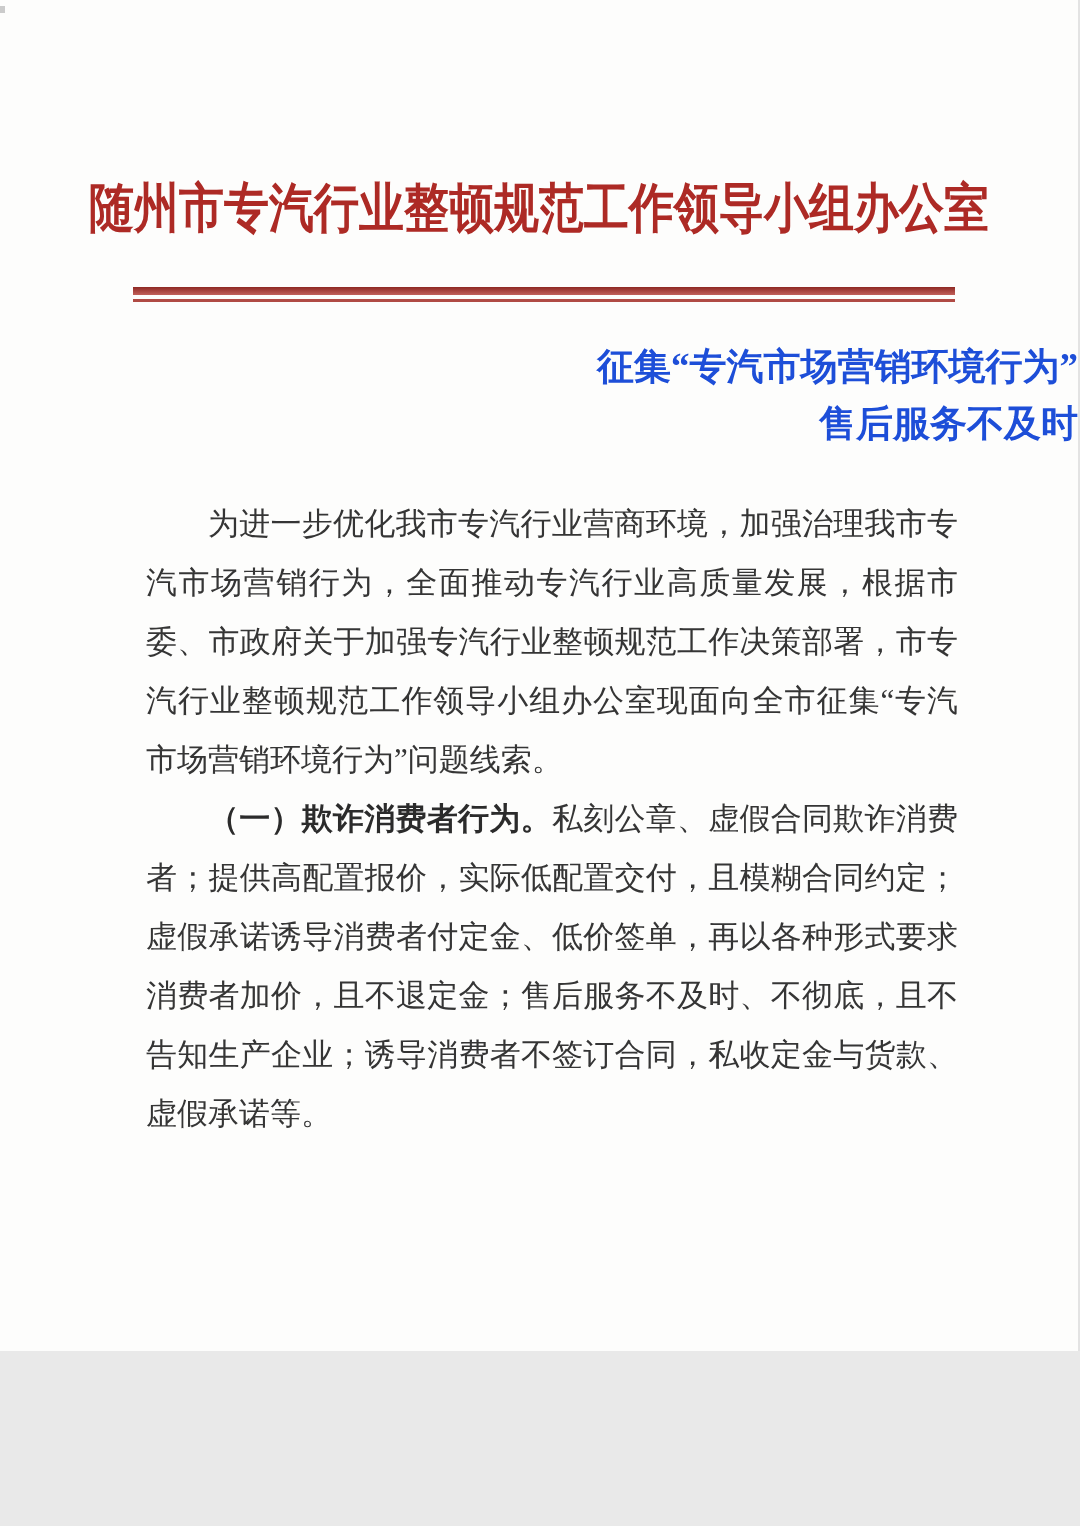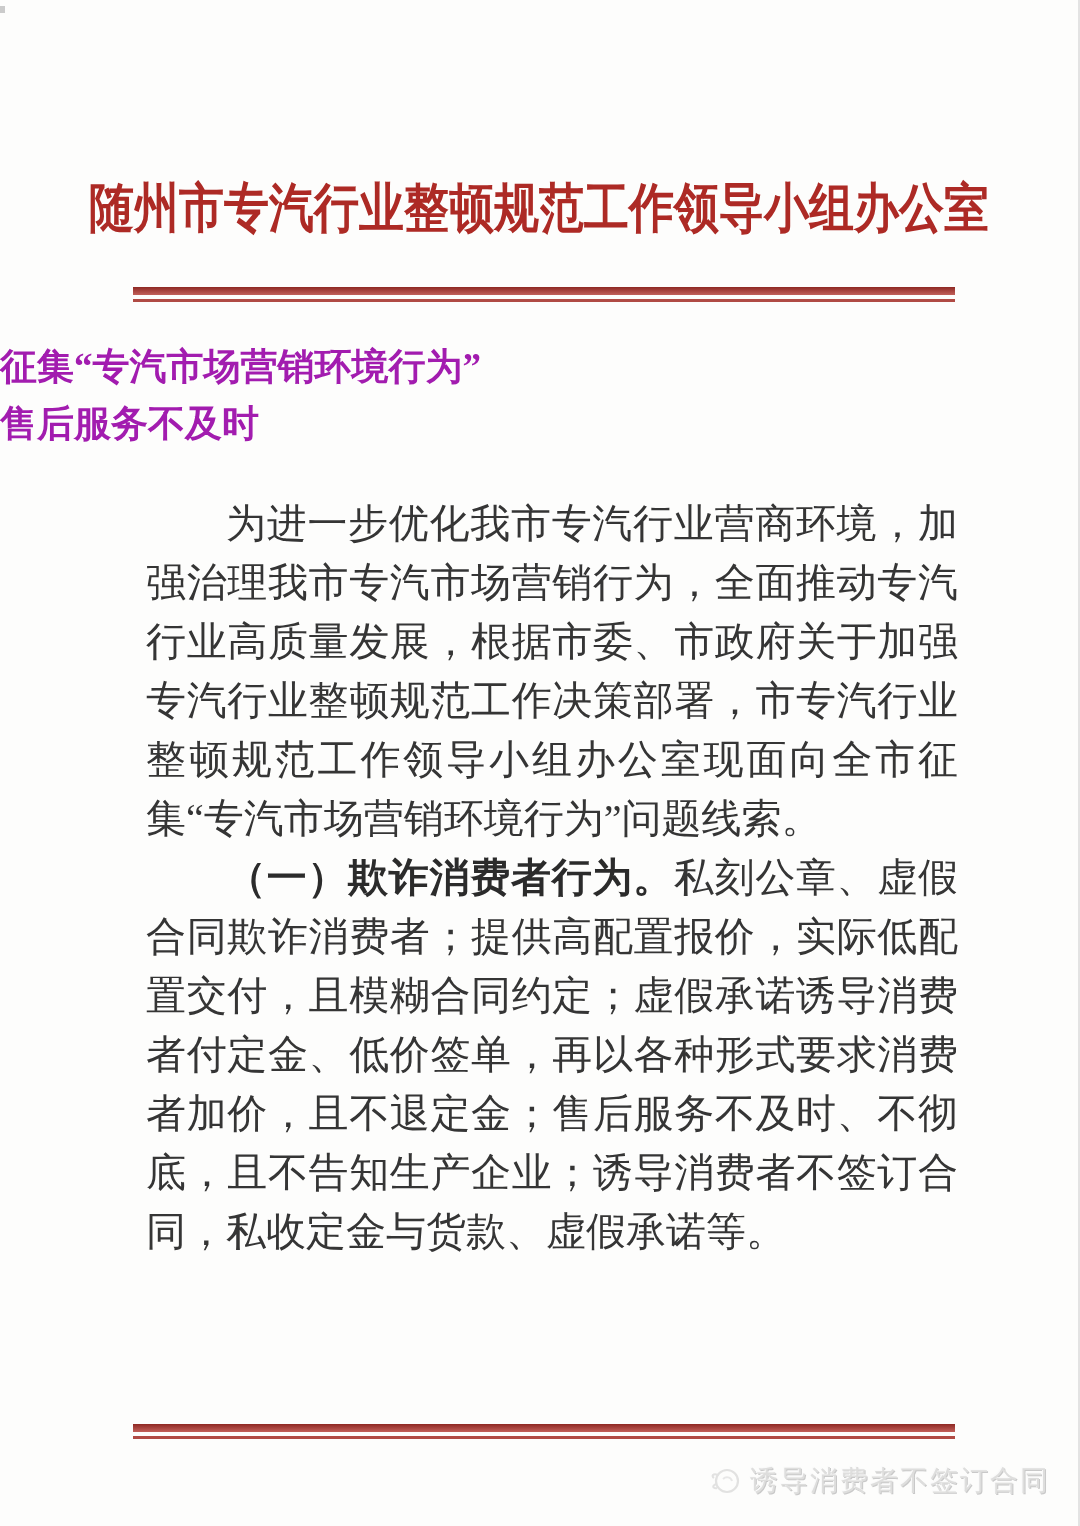--- a/index.html
+++ b/index.html
@@ -1,20 +1,20 @@
 <!DOCTYPE html>
 <html><head>
 <meta charset="utf-8">
 <style>
   * { margin: 0; padding: 0; box-sizing: border-box; }
   html, body { background: #e9e9e9; }
   .page {
     position: relative;
     width: 1080px;
-    height: 1526px;
+    height: 1351px;
     margin: 0 auto;
     background: #fdfdfc;
     overflow: hidden;
     border-right: 2px solid #e3e3e3;
     font-family: "Liberation Serif", "DejaVu Serif", serif;
   }
   
   .letterhead {
     position: absolute;
     top: 178px;
@@ -45,33 +45,33 @@
     background: #b04a44;
   }
   .rule-top { top: 287px; }
   .rule-bottom { top: 1424px; }
   
   .doc-title {
     position: absolute;
     top: 338px;
     left: 0;
     width: 100%;
-    text-align: left;
-    color: #a21caf;
+    text-align: right;
+    color: #1d4ed8;
     font-weight: 700;
     font-size: 37px;
     line-height: 57px;
   }
   
   .body-text {
     position: absolute;
     top: 494px;
     left: 146px;
     width: 812px;
-    font-size: 40px;
+    font-size: 31px;
     line-height: 59px;
     color: #353535;
     text-align: justify;
   }
   .body-text p { text-indent: 2em; }
   .section-heading {
     font-weight: 700;
     text-indent: 2em;
     color: #2e2e2e;
   }

